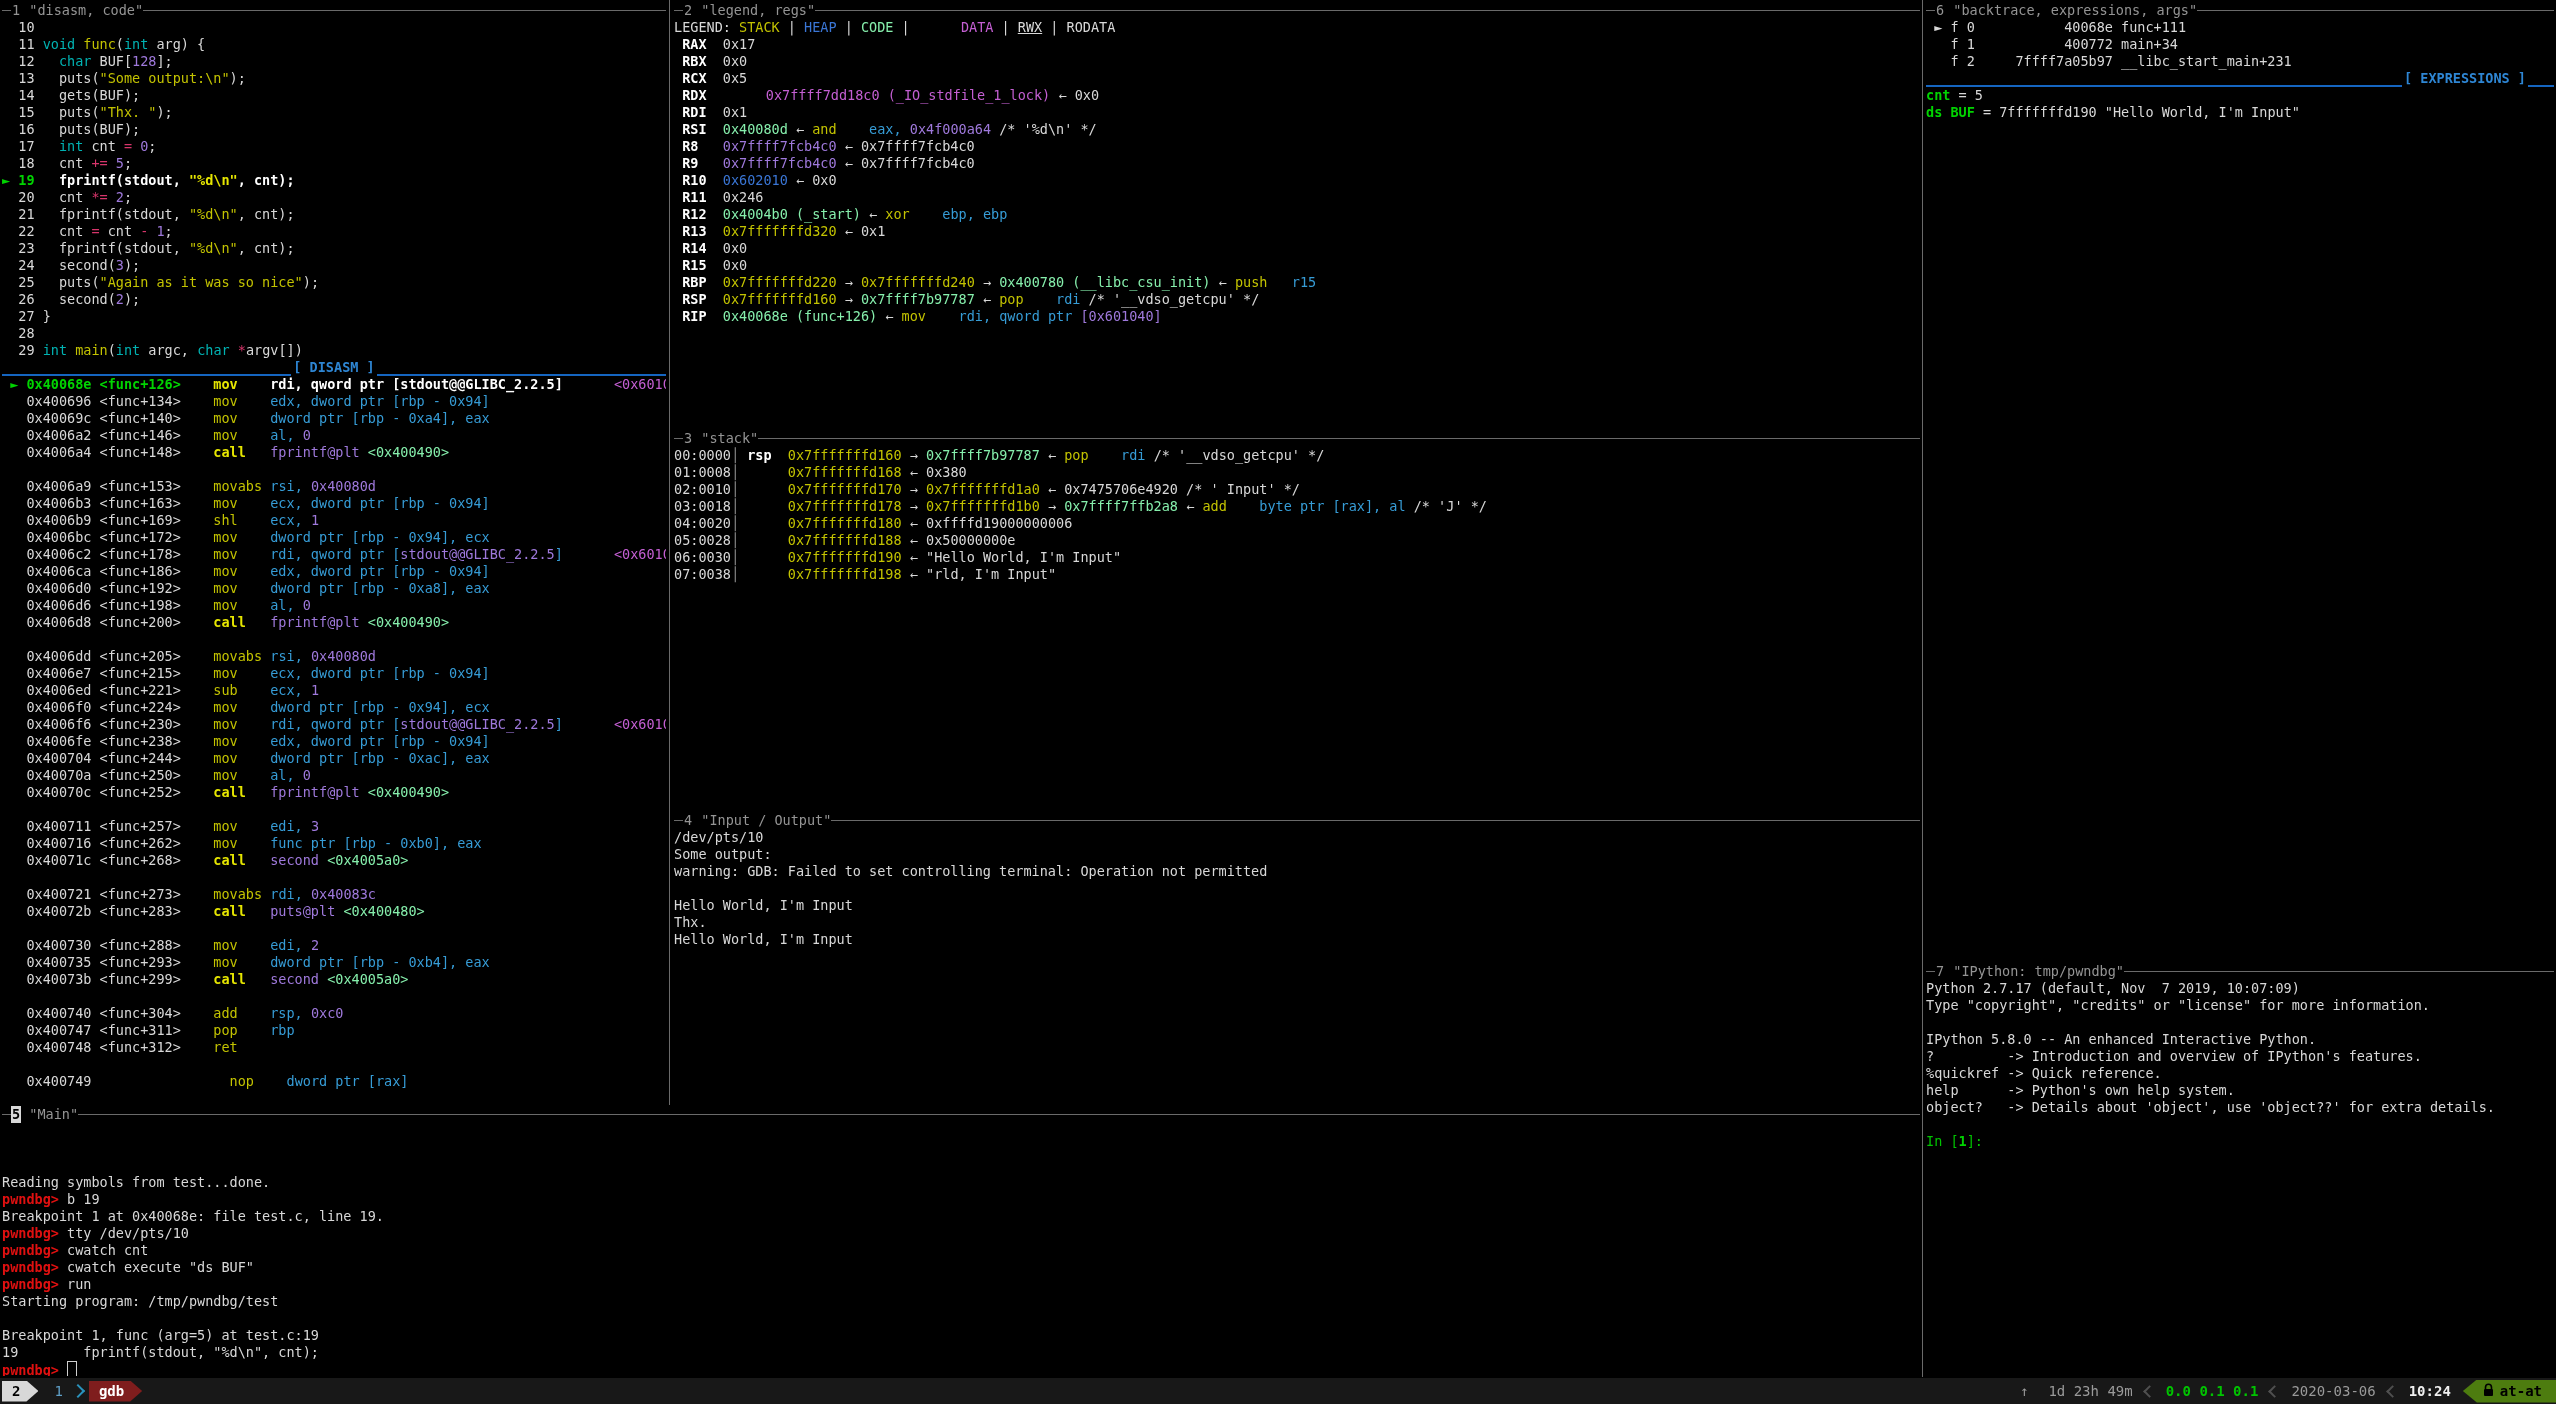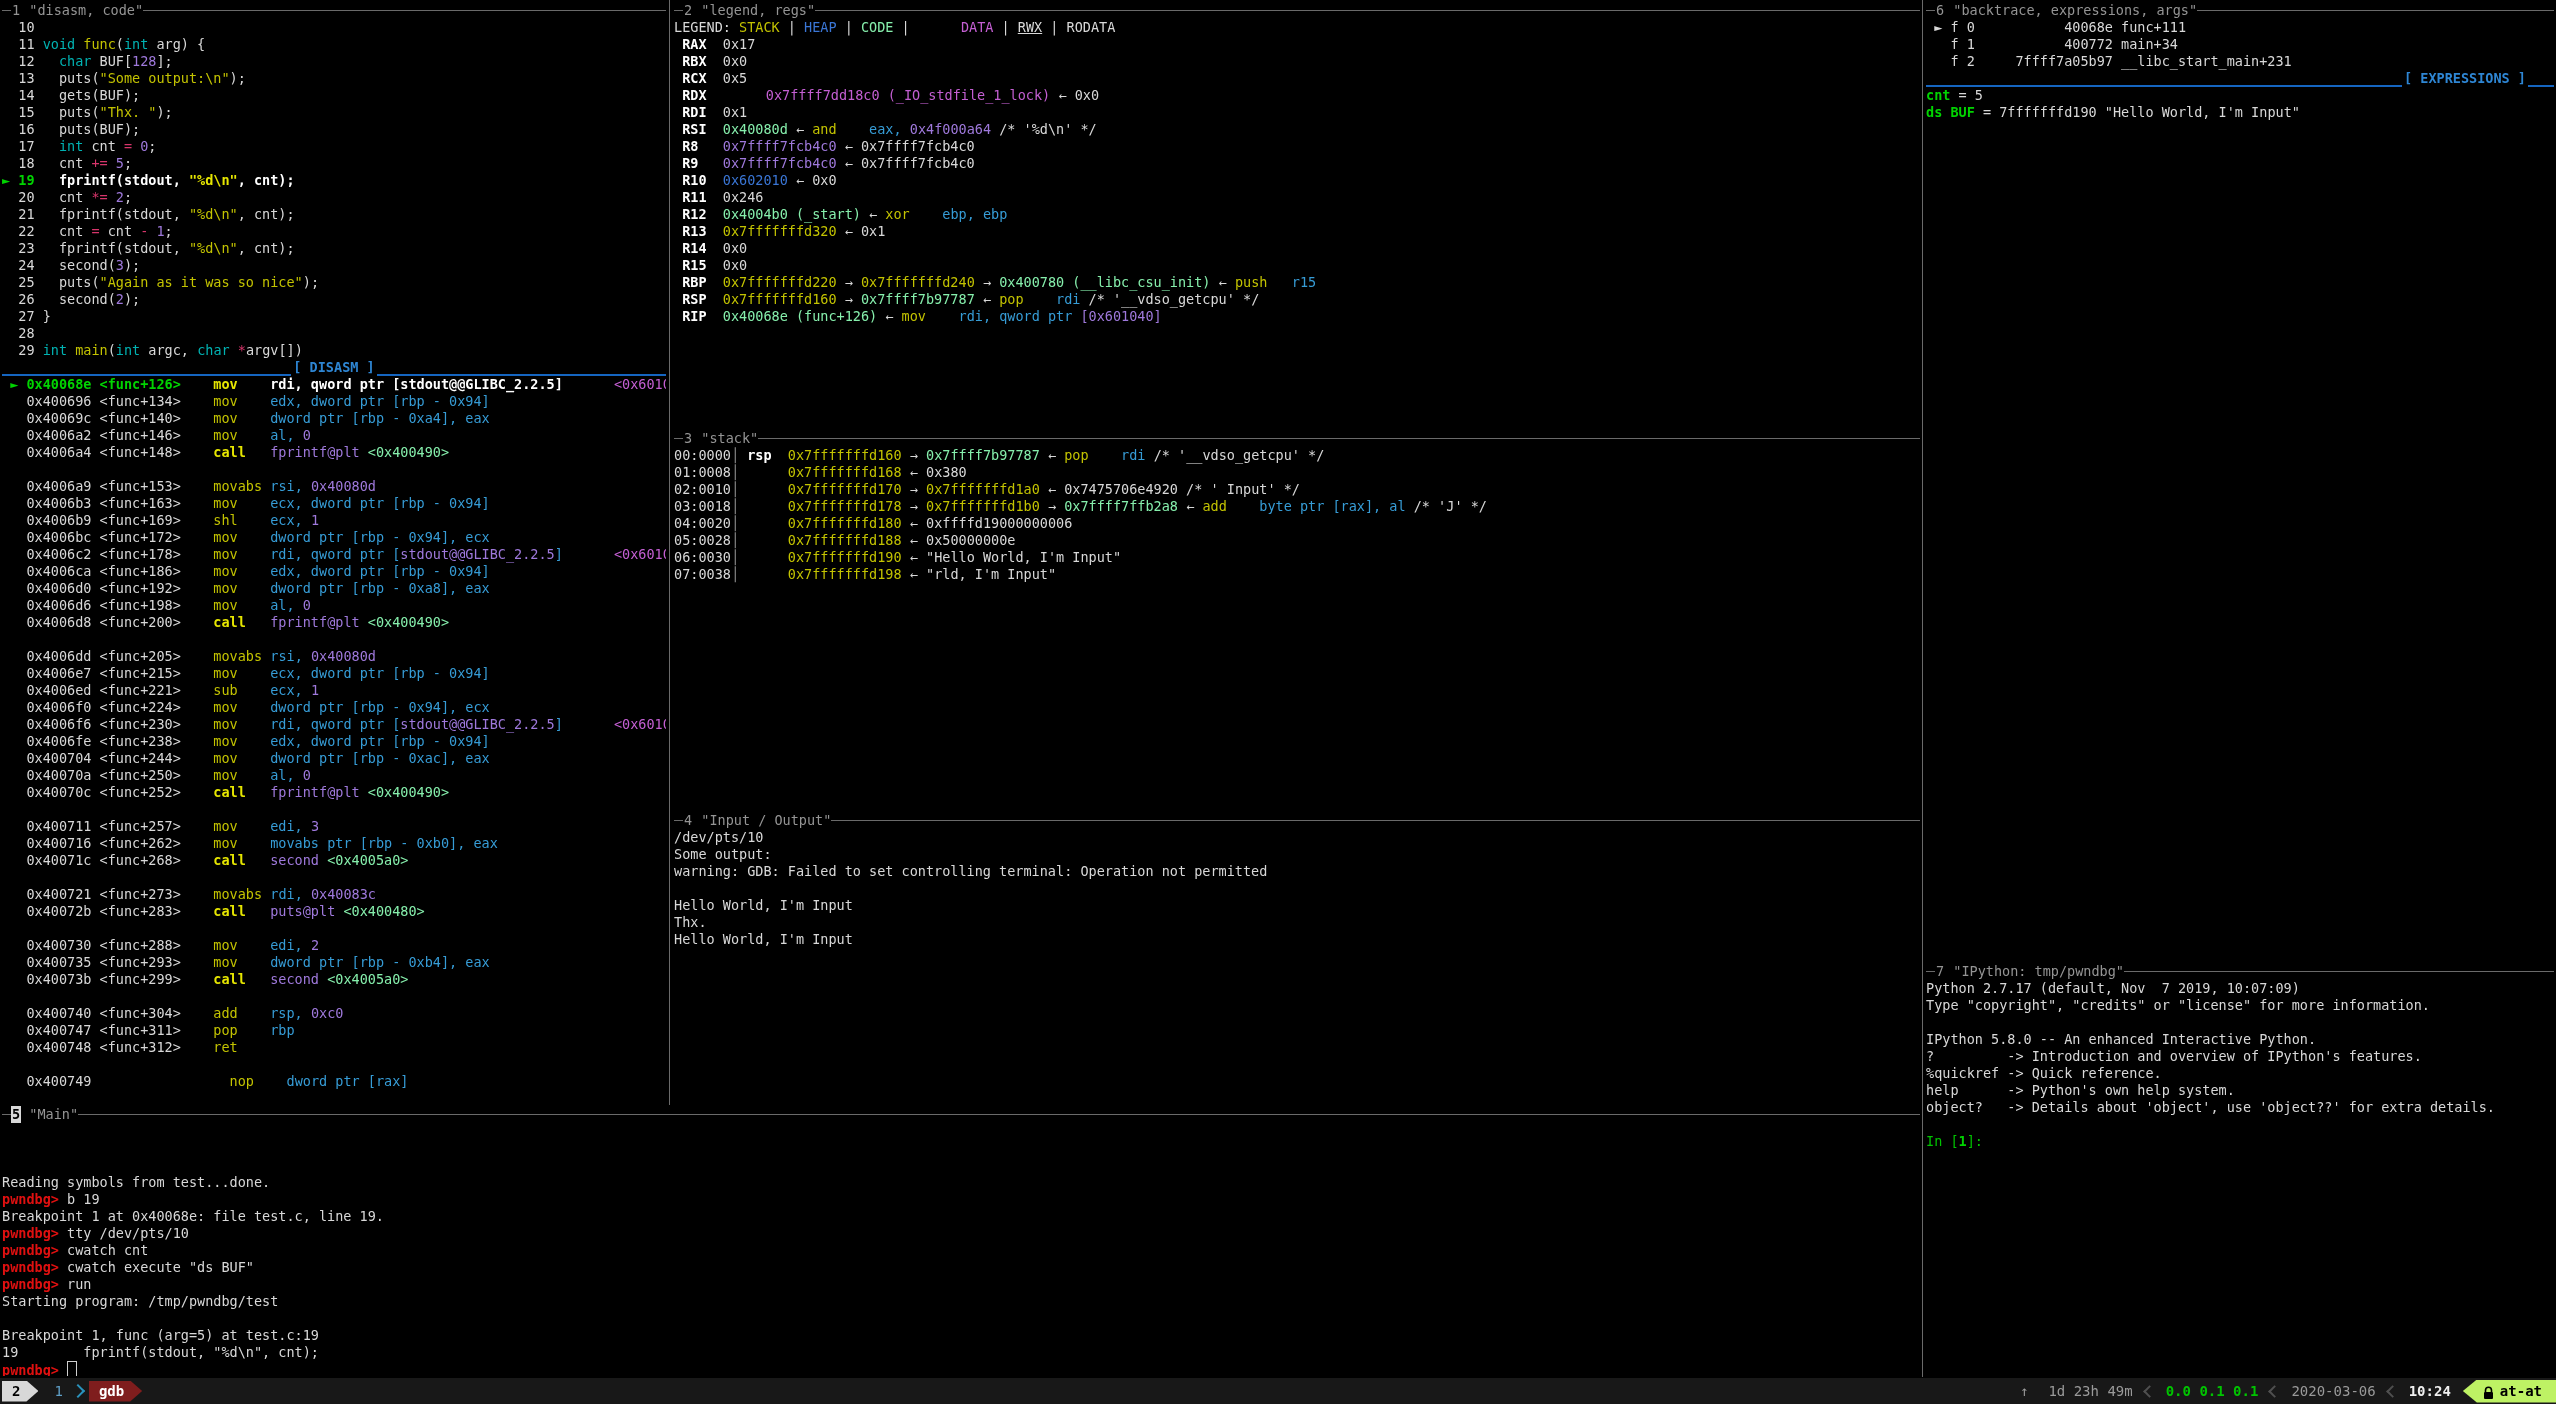--- a/index.html
+++ b/index.html
@@ -45,22 +45,22 @@
   .win-index{color:#5f9fc7;margin-left:16px;}
   .chev-out{display:inline-block;width:8px;height:8px;border-top:2px solid #2a93bd;border-right:2px solid #2a93bd;
           transform:rotate(45deg);margin:0 6px 0 10px;}
   .seg-win{background:#7f1d1d;color:#fff;font-weight:bold;padding:2px 18px 2px 10px;
           clip-path:polygon(0 0,calc(100% - 12px) 0,100% 50%,calc(100% - 12px) 100%,0 100%);}
   .status-right{margin-left:auto;display:flex;align-items:center;color:#9a9a9a;}
   .chev-l{display:inline-block;width:7px;height:7px;border-left:2px solid #4f4f4f;border-bottom:2px solid #4f4f4f;
           transform:rotate(45deg);margin:0 12px;}
   .load{color:#00c400;font-weight:bold;}
   .time{color:#efefef;font-weight:bold;}
-  .seg-host{background:#bef264;color:#000;font-weight:bold;padding:3px 14px 3px 20px;margin-left:12px;
-          clip-path:polygon(14px 0,100% 0,100% 100%,14px 100%,0 50%);display:flex;align-items:flex-end;gap:6px;}
+  .seg-host{background:#4d7c0f;color:#000;font-weight:bold;padding:3px 14px 3px 20px;margin-left:12px;
+          clip-path:polygon(14px 0,100% 0,100% 100%,14px 100%,0 50%);display:flex;align-items:flex-start;gap:6px;}
   #pane1{left:2px;top:2px;width:664px;height:1102px;}
   #pane2{left:674px;top:2px;width:1246px;height:426px;}
   #pane3{left:674px;top:430px;width:1246px;height:380px;}
   #pane4{left:674px;top:812px;width:1246px;height:292px;}
   #pane5{left:2px;top:1106px;width:1918px;height:270px;}
   #pane6{left:1926px;top:2px;width:628px;height:959px;}
   #pane7{left:1926px;top:963px;width:628px;height:413px;}
 </style>
 </head>
 <body>
@@ -111,21 +111,21 @@
         <div class="tl"><span class="c-w">   0x4006e7 &lt;func+215&gt;</span><span class="c-w">    </span><span class="c-y">mov</span><span class="c-w">    </span><span class="c-b">ecx, dword ptr [rbp - 0x94]</span></div>
         <div class="tl"><span class="c-w">   0x4006ed &lt;func+221&gt;</span><span class="c-w">    </span><span class="c-y">sub</span><span class="c-w">    </span><span class="c-b">ecx, </span><span class="c-p">1</span></div>
         <div class="tl"><span class="c-w">   0x4006f0 &lt;func+224&gt;</span><span class="c-w">    </span><span class="c-y">mov</span><span class="c-w">    </span><span class="c-b">dword ptr [rbp - 0x94], ecx</span></div>
         <div class="tl"><span class="c-w">   0x4006f6 &lt;func+230&gt;</span><span class="c-w">    </span><span class="c-y">mov</span><span class="c-w">    </span><span class="c-b">rdi, qword ptr [</span><span class="c-p">stdout@@GLIBC_2.2.5</span><span class="c-b">] </span><span class="c-m">&lt;0x601040&gt;</span></div>
         <div class="tl"><span class="c-w">   0x4006fe &lt;func+238&gt;</span><span class="c-w">    </span><span class="c-y">mov</span><span class="c-w">    </span><span class="c-b">edx, dword ptr [rbp - 0x94]</span></div>
         <div class="tl"><span class="c-w">   0x400704 &lt;func+244&gt;</span><span class="c-w">    </span><span class="c-y">mov</span><span class="c-w">    </span><span class="c-b">dword ptr [rbp - 0xac], eax</span></div>
         <div class="tl"><span class="c-w">   0x40070a &lt;func+250&gt;</span><span class="c-w">    </span><span class="c-y">mov</span><span class="c-w">    </span><span class="c-b">al, </span><span class="c-p">0</span></div>
         <div class="tl"><span class="c-w">   0x40070c &lt;func+252&gt;</span><span class="c-w">    </span><span class="c-yb">call</span><span class="c-w">   </span><span class="c-p">fprintf@plt </span><span class="c-r">&lt;0x400490&gt;</span></div>
         <div class="tl"><span class="c-w"> </span></div>
         <div class="tl"><span class="c-w">   0x400711 &lt;func+257&gt;</span><span class="c-w">    </span><span class="c-y">mov</span><span class="c-w">    </span><span class="c-b">edi, </span><span class="c-p">3</span></div>
-        <div class="tl"><span class="c-w">   0x400716 &lt;func+262&gt;</span><span class="c-w">    </span><span class="c-y">mov</span><span class="c-w">    </span><span class="c-b">movabs ptr [rbp - 0xb0], eax</span></div>
+        <div class="tl"><span class="c-w">   0x400716 &lt;func+262&gt;</span><span class="c-w">    </span><span class="c-y">mov</span><span class="c-w">    </span><span class="c-b">func ptr [rbp - 0xb0], eax</span></div>
         <div class="tl"><span class="c-w">   0x40071c &lt;func+268&gt;</span><span class="c-w">    </span><span class="c-yb">call</span><span class="c-w">   </span><span class="c-p">second </span><span class="c-r">&lt;0x4005a0&gt;</span></div>
         <div class="tl"><span class="c-w"> </span></div>
         <div class="tl"><span class="c-w">   0x400721 &lt;func+273&gt;</span><span class="c-w">    </span><span class="c-y">movabs</span><span class="c-w"> </span><span class="c-b">rdi, </span><span class="c-p">0x40083c</span></div>
         <div class="tl"><span class="c-w">   0x40072b &lt;func+283&gt;</span><span class="c-w">    </span><span class="c-yb">call</span><span class="c-w">   </span><span class="c-p">puts@plt </span><span class="c-r">&lt;0x400480&gt;</span></div>
         <div class="tl"><span class="c-w"> </span></div>
         <div class="tl"><span class="c-w">   0x400730 &lt;func+288&gt;</span><span class="c-w">    </span><span class="c-y">mov</span><span class="c-w">    </span><span class="c-b">edi, </span><span class="c-p">2</span></div>
         <div class="tl"><span class="c-w">   0x400735 &lt;func+293&gt;</span><span class="c-w">    </span><span class="c-y">mov</span><span class="c-w">    </span><span class="c-b">dword ptr [rbp - 0xb4], eax</span></div>
         <div class="tl"><span class="c-w">   0x40073b &lt;func+299&gt;</span><span class="c-w">    </span><span class="c-yb">call</span><span class="c-w">   </span><span class="c-p">second </span><span class="c-r">&lt;0x4005a0&gt;</span></div>
         <div class="tl"><span class="c-w"> </span></div>
         <div class="tl"><span class="c-w">   0x400740 &lt;func+304&gt;</span><span class="c-w">    </span><span class="c-y">add</span><span class="c-w">    </span><span class="c-b">rsp, </span><span class="c-p">0xc0</span></div>

